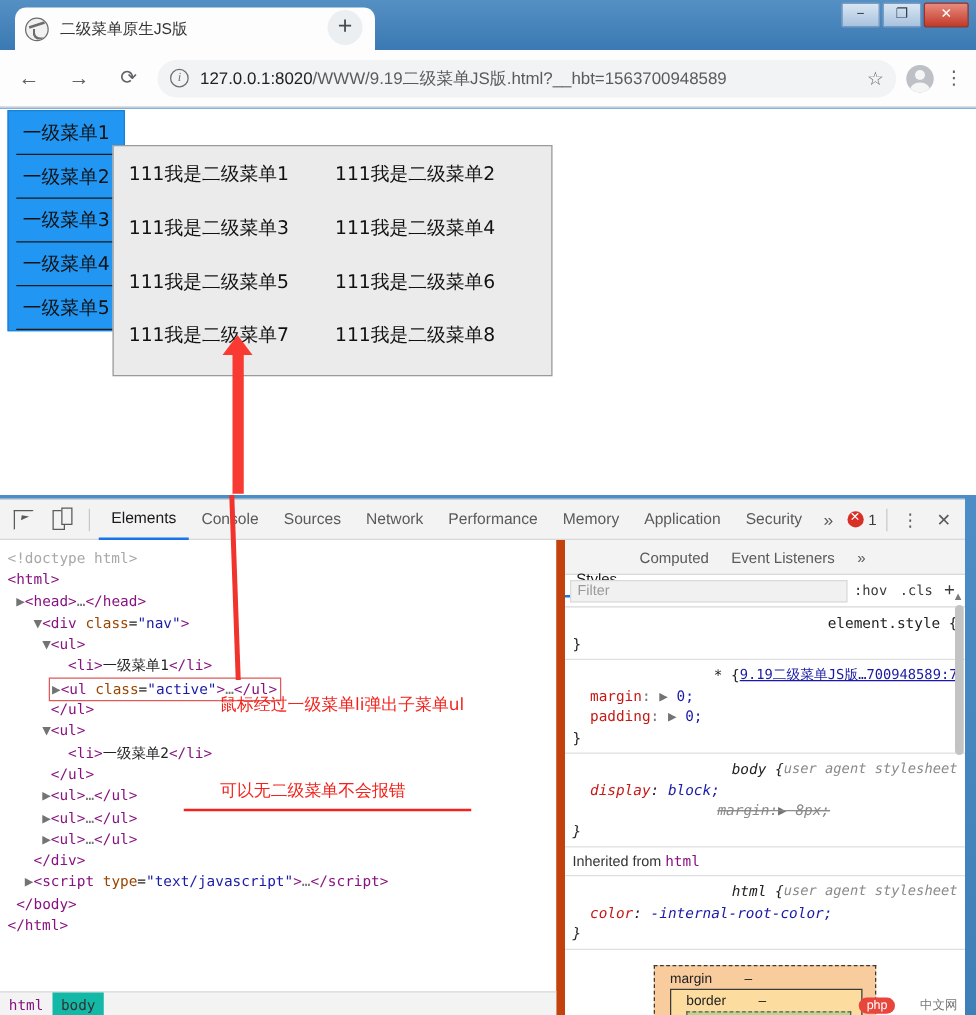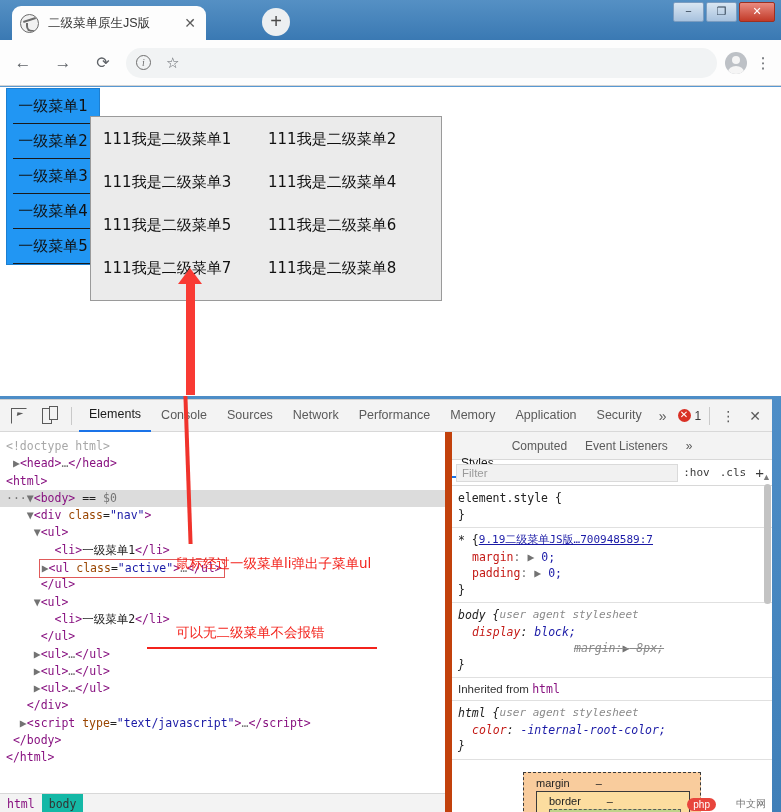--- a/index.html
+++ b/index.html
@@ -23,21 +23,21 @@
   
   .titlebar {
     position: absolute;
     left: 0; top: 0;
     width: 781px; height: 40px;
     background: linear-gradient(180deg, #5590c4 0%, #3a79b3 100%);
   }
   .tab {
     position: absolute;
     left: 12px; top: 6px;
-    width: 194px; height: 34px;
+    width: 288px; height: 34px;
     background: #fdfdfd;
     border-radius: 9px 9px 0 0;
     display: flex;
     align-items: center;
     padding: 0 8px;
     box-sizing: border-box;
   }
   .tab-favicon {
     width: 17px; height: 17px;
     border-radius: 50%;
@@ -514,21 +514,21 @@
   .css-block {
     font-family: "DejaVu Sans Mono", "Liberation Mono", monospace;
     font-size: 11.5px;
     line-height: 16.5px;
     padding: 4px 6px;
     border-bottom: 1px solid #e0e0e0;
     position: relative;
     color: #222;
   }
   .css-block.ua { font-style: italic; }
-  .sel-row { display: flex; justify-content: flex-start; }
+  .sel-row { display: flex; justify-content: flex-end; }
   .origin {
     font-style: italic;
     color: #8a8a8a;
     font-size: 11px;
     white-space: nowrap;
   }
   .origin.link {
     color: #1a1aa6;
     text-decoration: underline;
     font-style: normal;
@@ -637,20 +637,21 @@
       <div class="wbtn close">✕</div>
     </div>
   </div>
 
   <div class="toolbar">
     <div class="navbtn">←</div>
     <div class="navbtn">→</div>
     <div class="navbtn reload">⟳</div>
     <div class="omnibox">
       <span class="info-icon">i</span>
+      <span class="url"><span class="host">127.0.0.1:8020</span><span>/WWW/9.19二级菜单JS版.html?__hbt=1563700948589</span></span>
       <span class="star-icon">☆</span>
     </div>
     <div class="avatar-icon"></div>
     <div class="kebab">⋮</div>
   </div>
 
   <div class="viewport">
     <div class="nav" id="nav-menu">
         <div class="nav-item">一级菜单1</div>
         <div class="nav-item">一级菜单2</div>
@@ -708,23 +709,22 @@
       <div class="dt-vsep"></div>
       <div class="dt-more">⋮</div>
       <div class="dt-more">✕</div>
     </div>
 
     <div class="dt-body">
 
       <div class="dom-pane">
         <div class="dom-tree">
           <div class="dom-line"><span class="cm">&lt;!doctype html&gt;</span></div>
+          <div class="dom-line"><span class="tg">&lt;html&gt;</span></div>
           <div class="dom-line"> <span class="tri">▶</span><span class="tg">&lt;head&gt;</span><span class="pn">…</span><span class="tg">&lt;/head&gt;</span></div>
-          <div class="dom-line"><span class="tg">&lt;html&gt;</span></div>
-          <div class="dom-line sel"><span class="pn">···</span><span class="tri">▼</span><span class="tg">&lt;body&gt;</span> == <span class="pn">$0</span></div>
           <div class="dom-line">   <span class="tri">▼</span><span class="tg">&lt;div </span><span class="at">class</span>=<span class="av">"nav"</span><span class="tg">&gt;</span></div>
           <div class="dom-line">    <span class="tri">▼</span><span class="tg">&lt;ul&gt;</span></div>
           <div class="dom-line">       <span class="tg">&lt;li&gt;</span><span class="tx">一级菜单1</span><span class="tg">&lt;/li&gt;</span></div>
           <div class="dom-line">     <span class="boxed"><span class="tri">▶</span><span class="tg">&lt;ul </span><span class="at">class</span>=<span class="av">"active"</span><span class="tg">&gt;</span><span class="pn">…</span><span class="tg">&lt;/ul&gt;</span></span></div>
           <div class="dom-line">     <span class="tg">&lt;/ul&gt;</span></div>
           <div class="dom-line">    <span class="tri">▼</span><span class="tg">&lt;ul&gt;</span></div>
           <div class="dom-line">       <span class="tg">&lt;li&gt;</span><span class="tx">一级菜单2</span><span class="tg">&lt;/li&gt;</span></div>
           <div class="dom-line">     <span class="tg">&lt;/ul&gt;</span></div>
           <div class="dom-line">    <span class="tri">▶</span><span class="tg">&lt;ul&gt;</span><span class="pn">…</span><span class="tg">&lt;/ul&gt;</span></div>
           <div class="dom-line">    <span class="tri">▶</span><span class="tg">&lt;ul&gt;</span><span class="pn">…</span><span class="tg">&lt;/ul&gt;</span></div>

